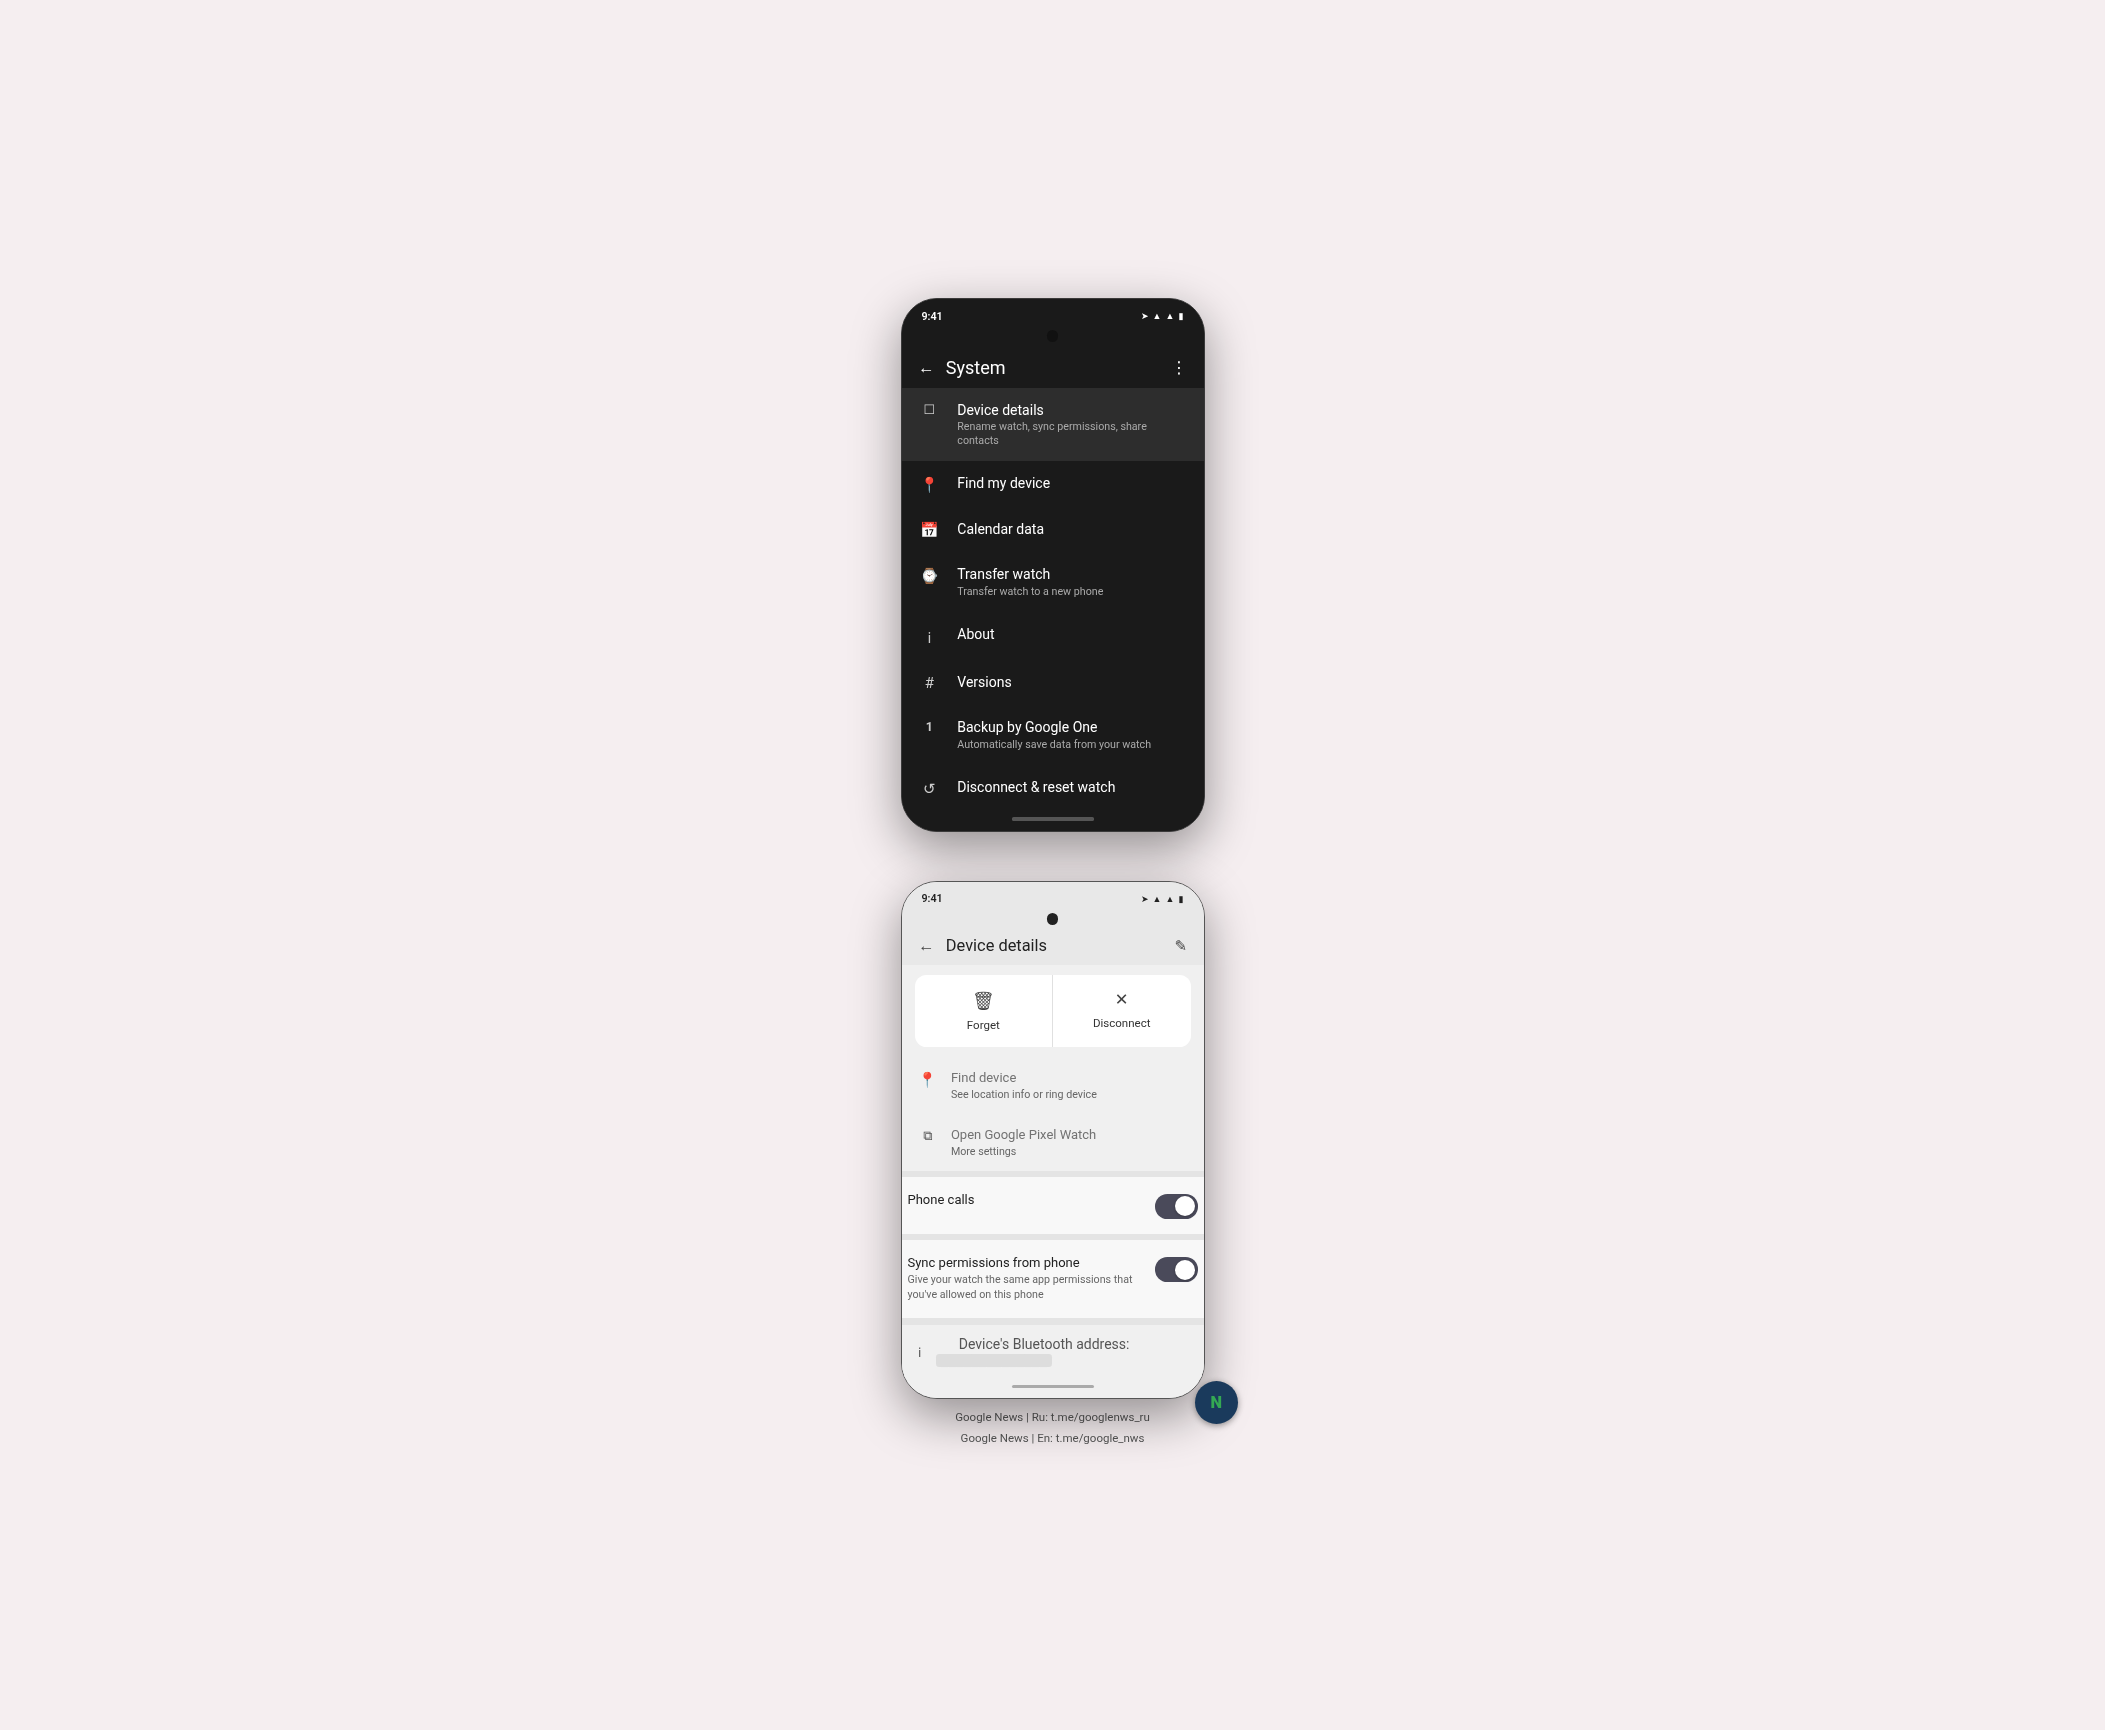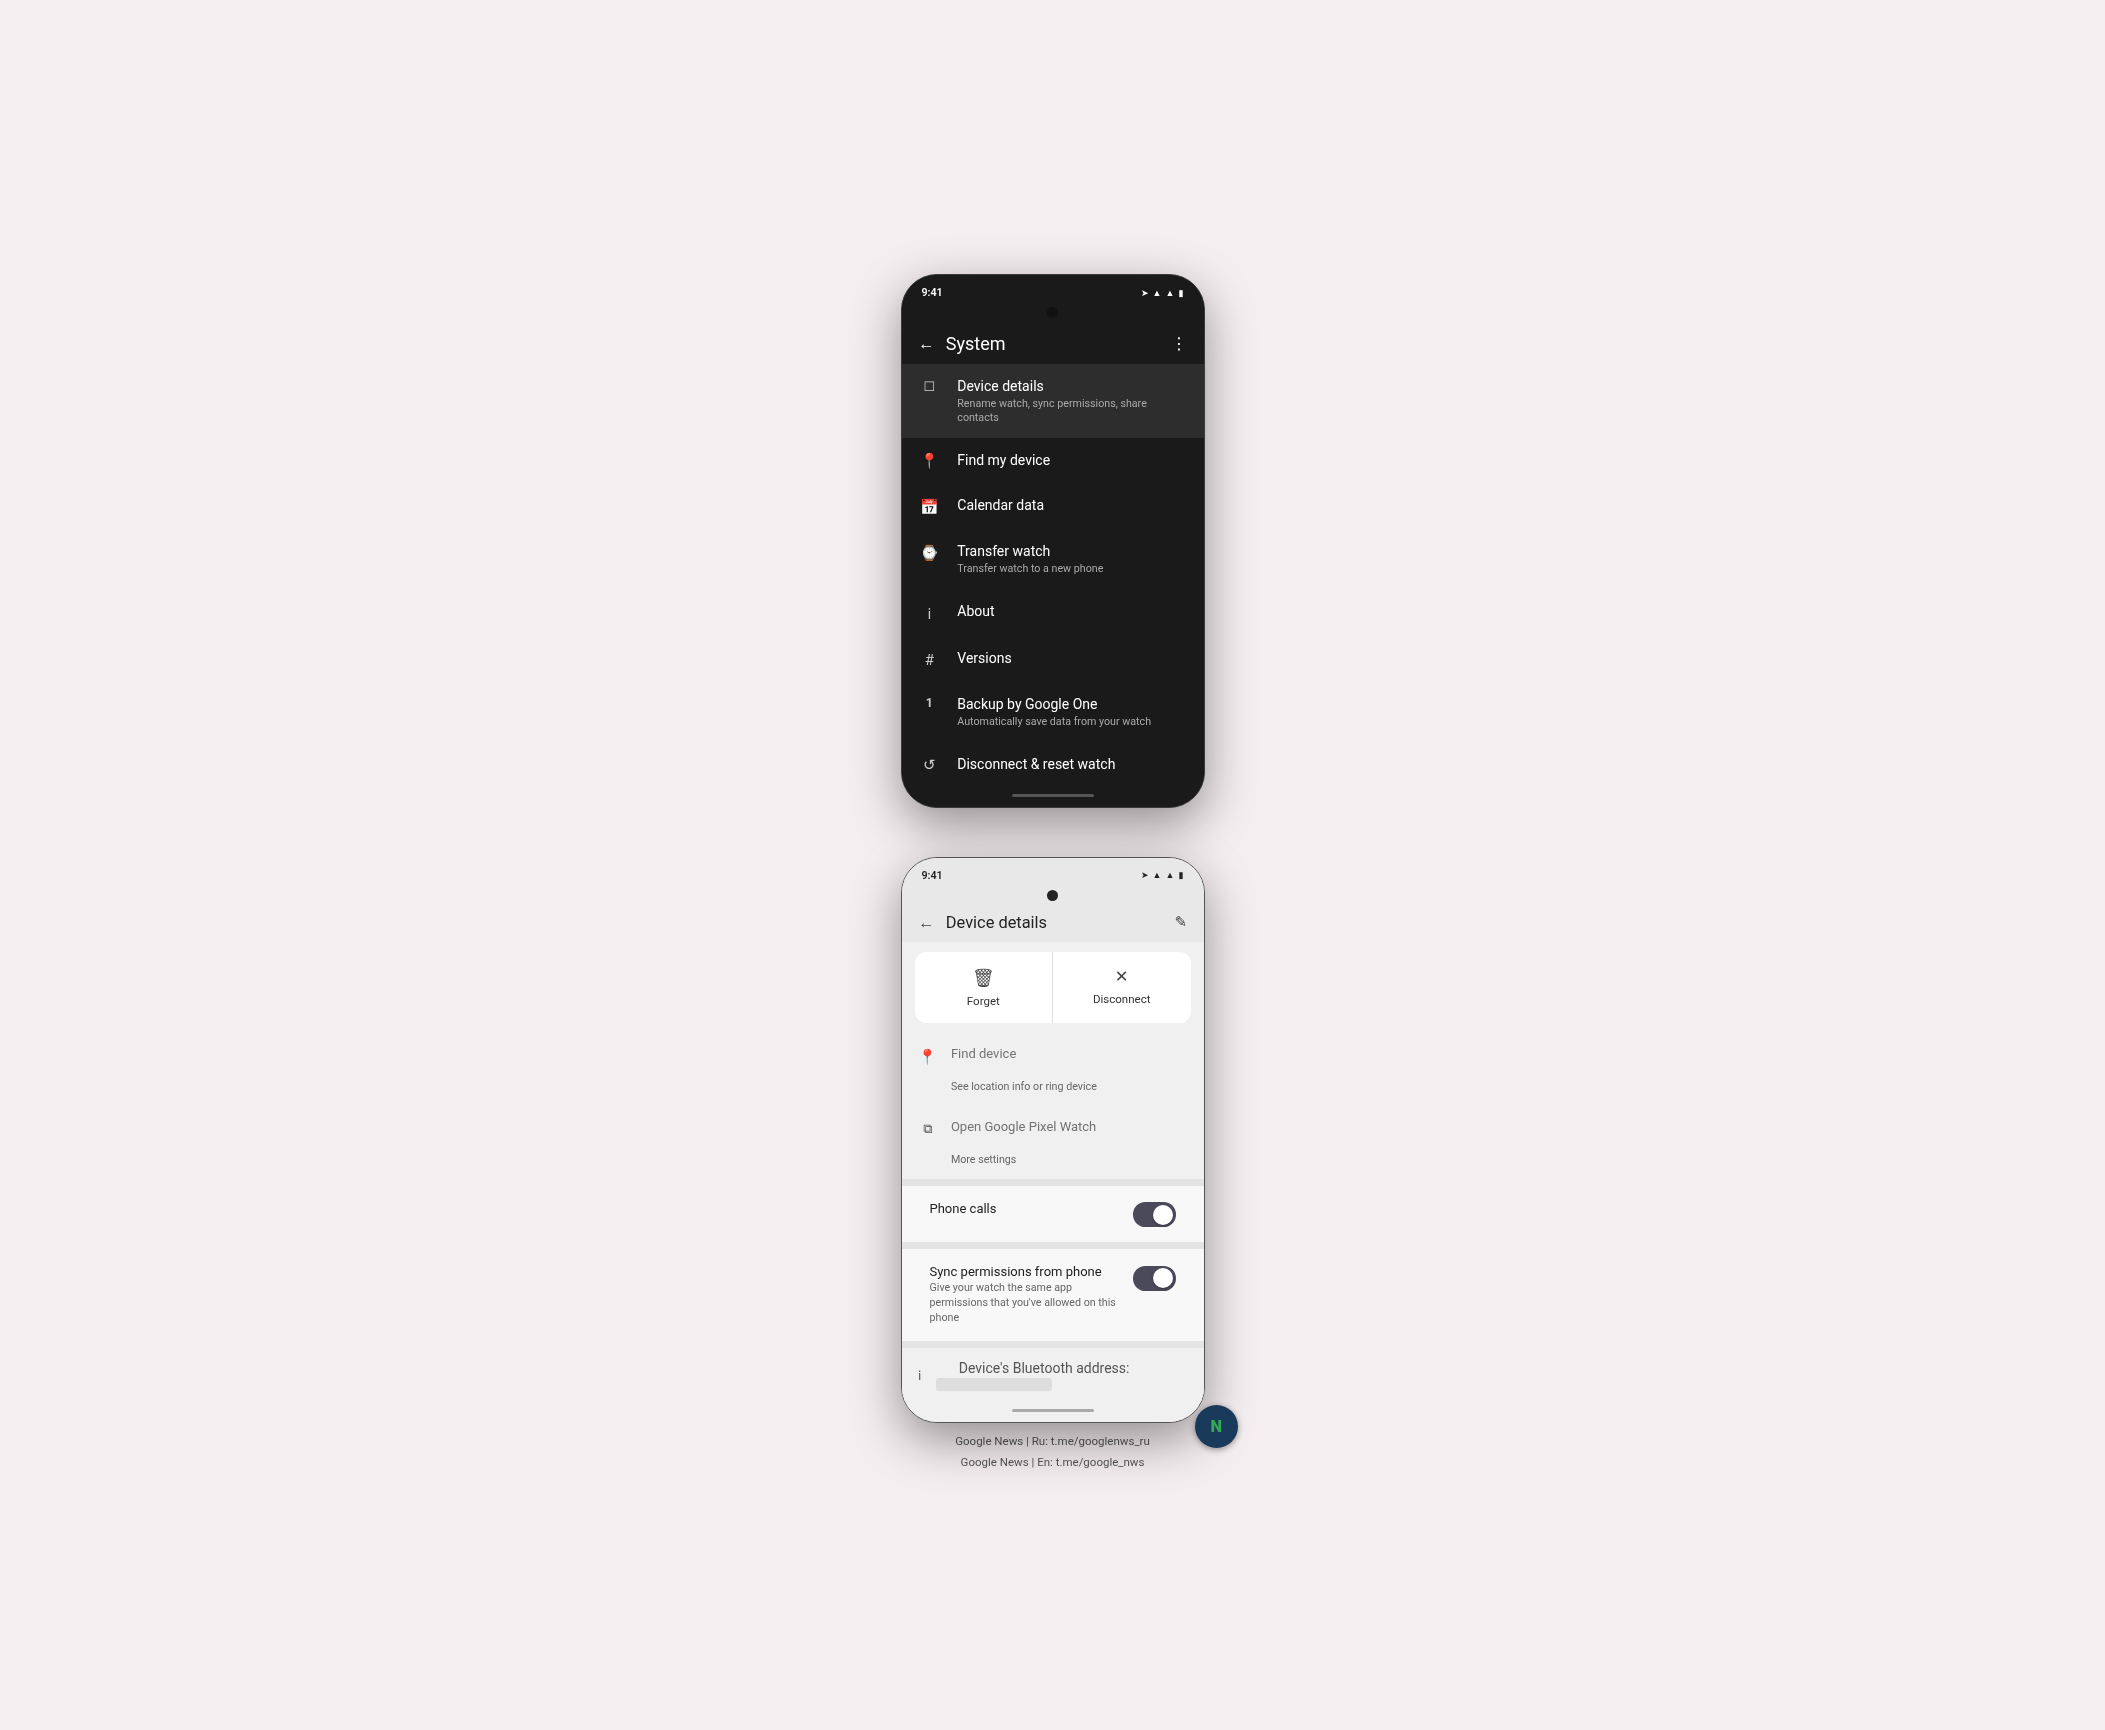--- a/index.html
+++ b/index.html
@@ -202,32 +202,32 @@
     }
     .section-item-text { flex: 1; }
     .section-item-label {
       font-size: 13px;
       color: #737373;
       font-weight: 400;
     }
     .section-item-sublabel {
       font-size: 10.7px;
       color: #666;
-      margin-top: 19px;
+      margin-top: 3px;
     }
     .section-divider {
       height: 6.6px;
       background: #e4e4e4;
     }
 
     
     .toggle-row {
       display: flex;
       align-items: flex-start;
-      padding: 15px 28px;
+      padding: 15px 6px;
       background: #f8f8f8;
       justify-content: space-between;
       gap: 13px;
     }
     .toggle-text-wrap { flex: 1; }
     .toggle-label {
       font-size: 13px;
       color: #222;
     }
     .toggle-sublabel {

